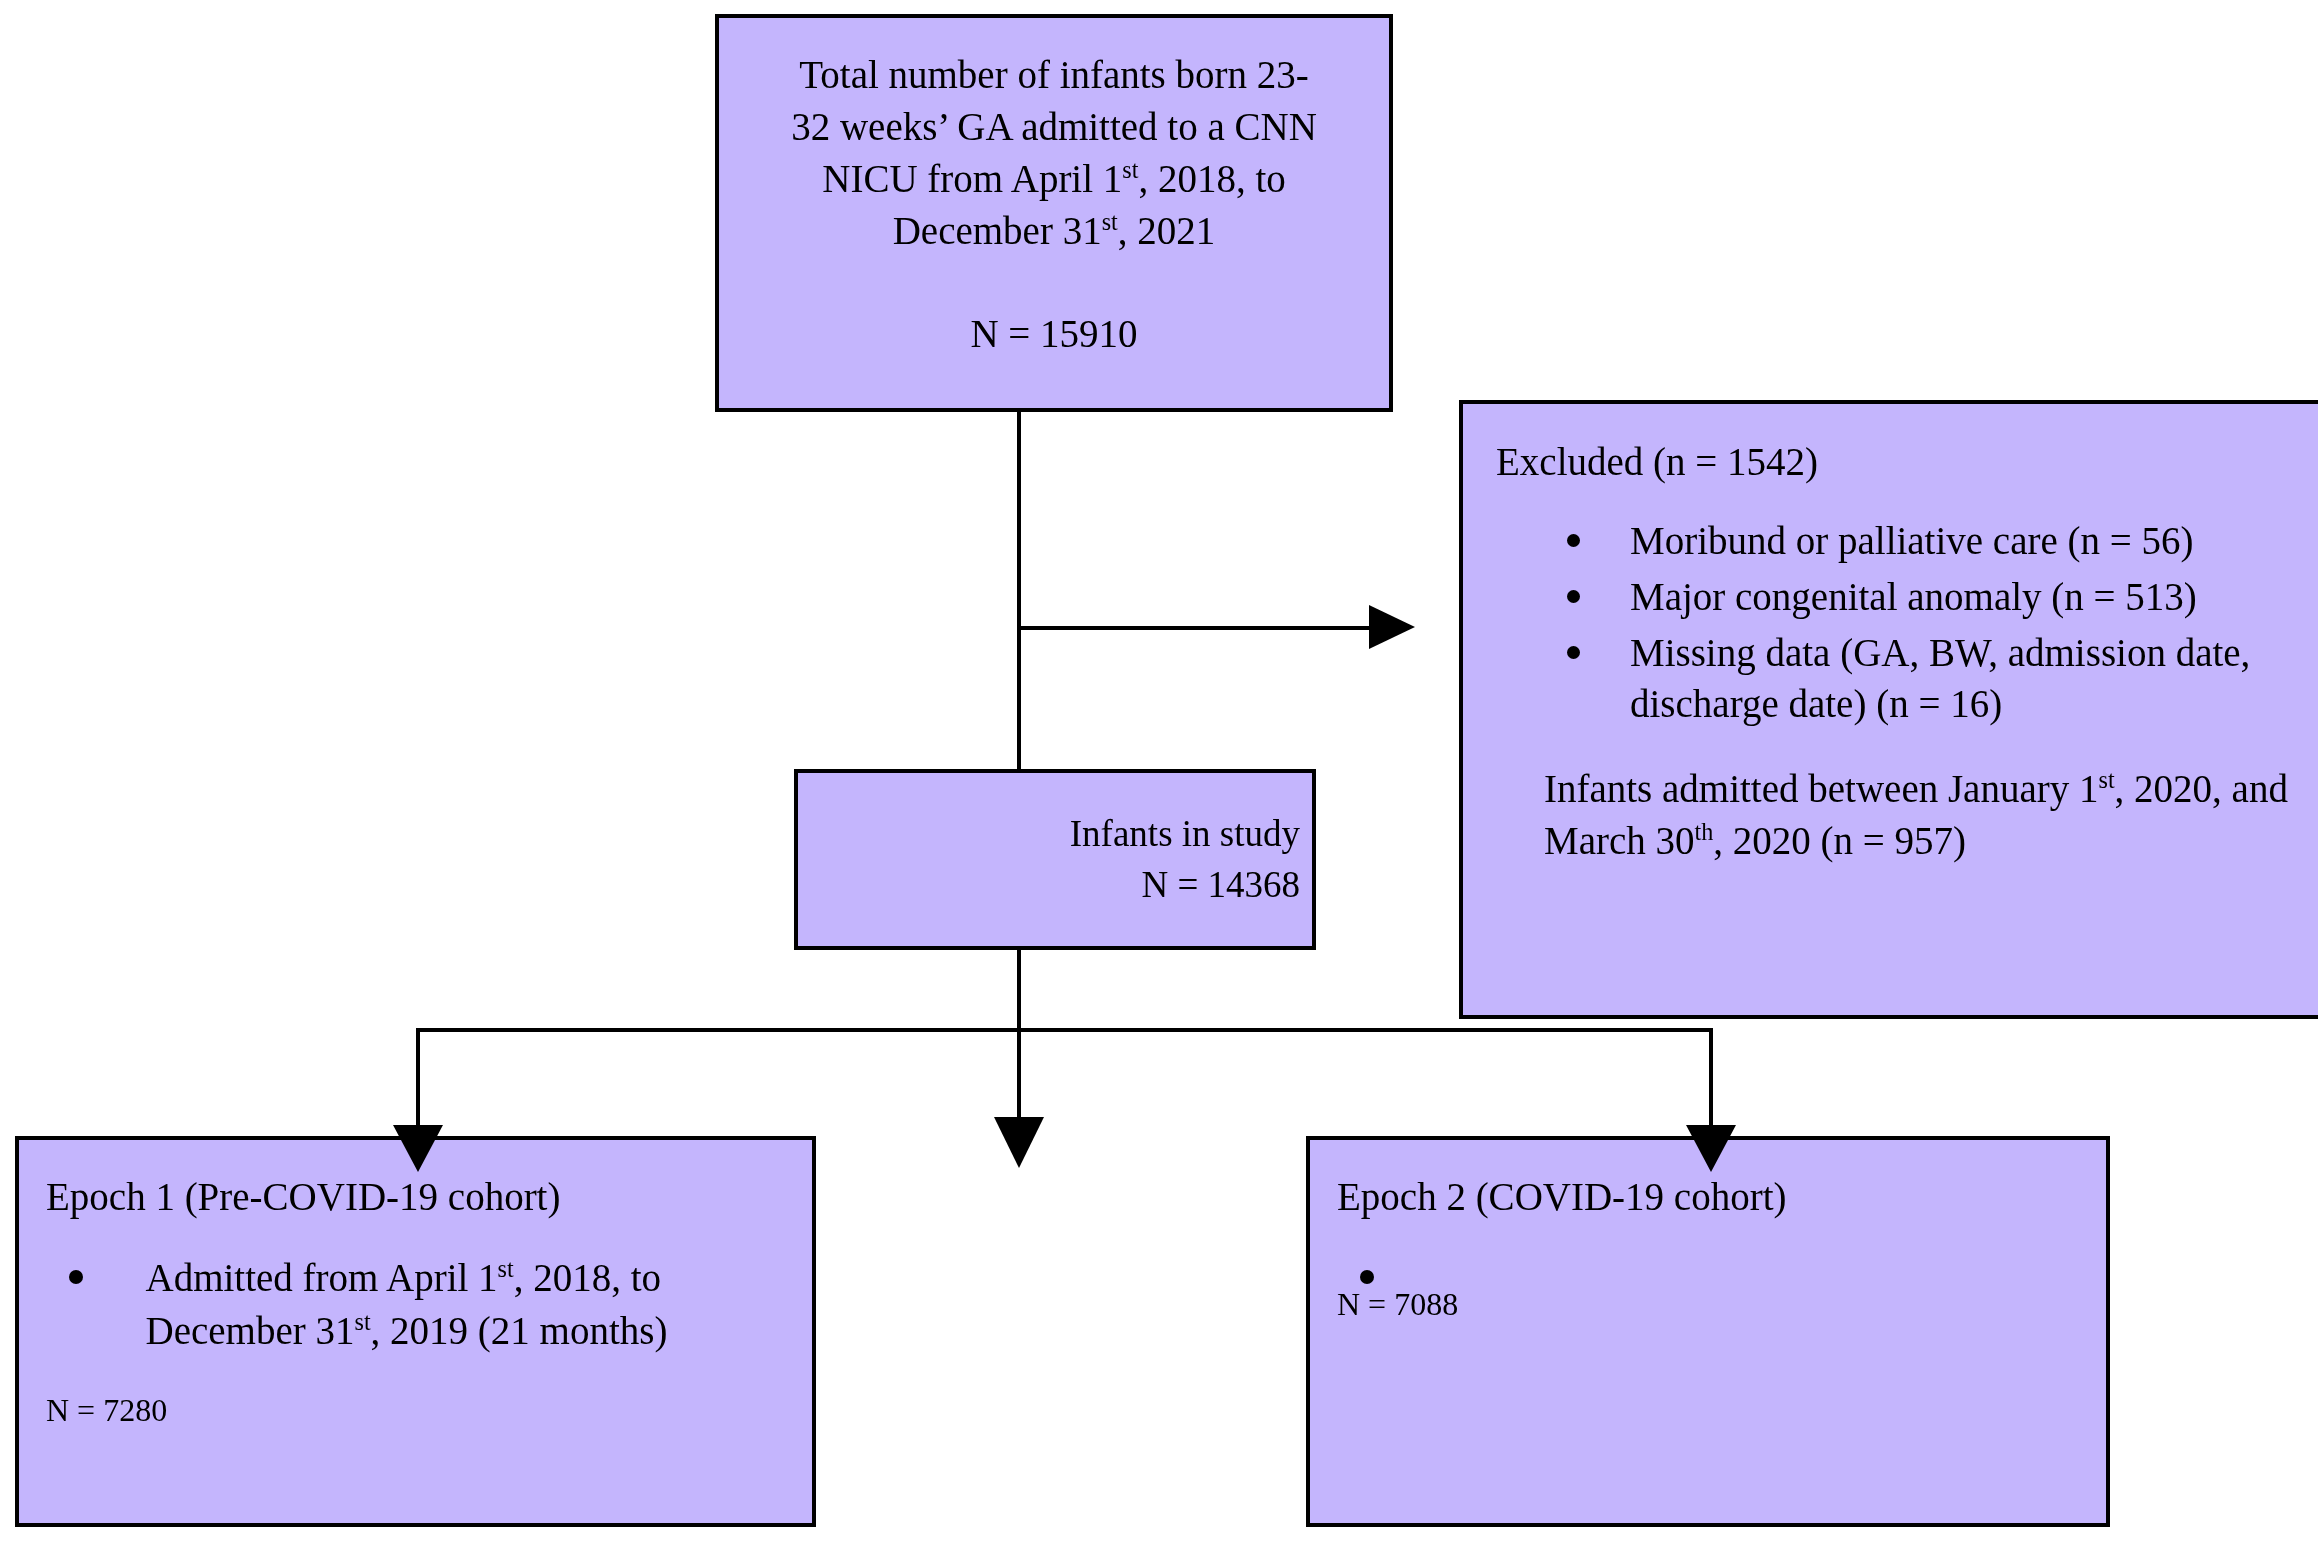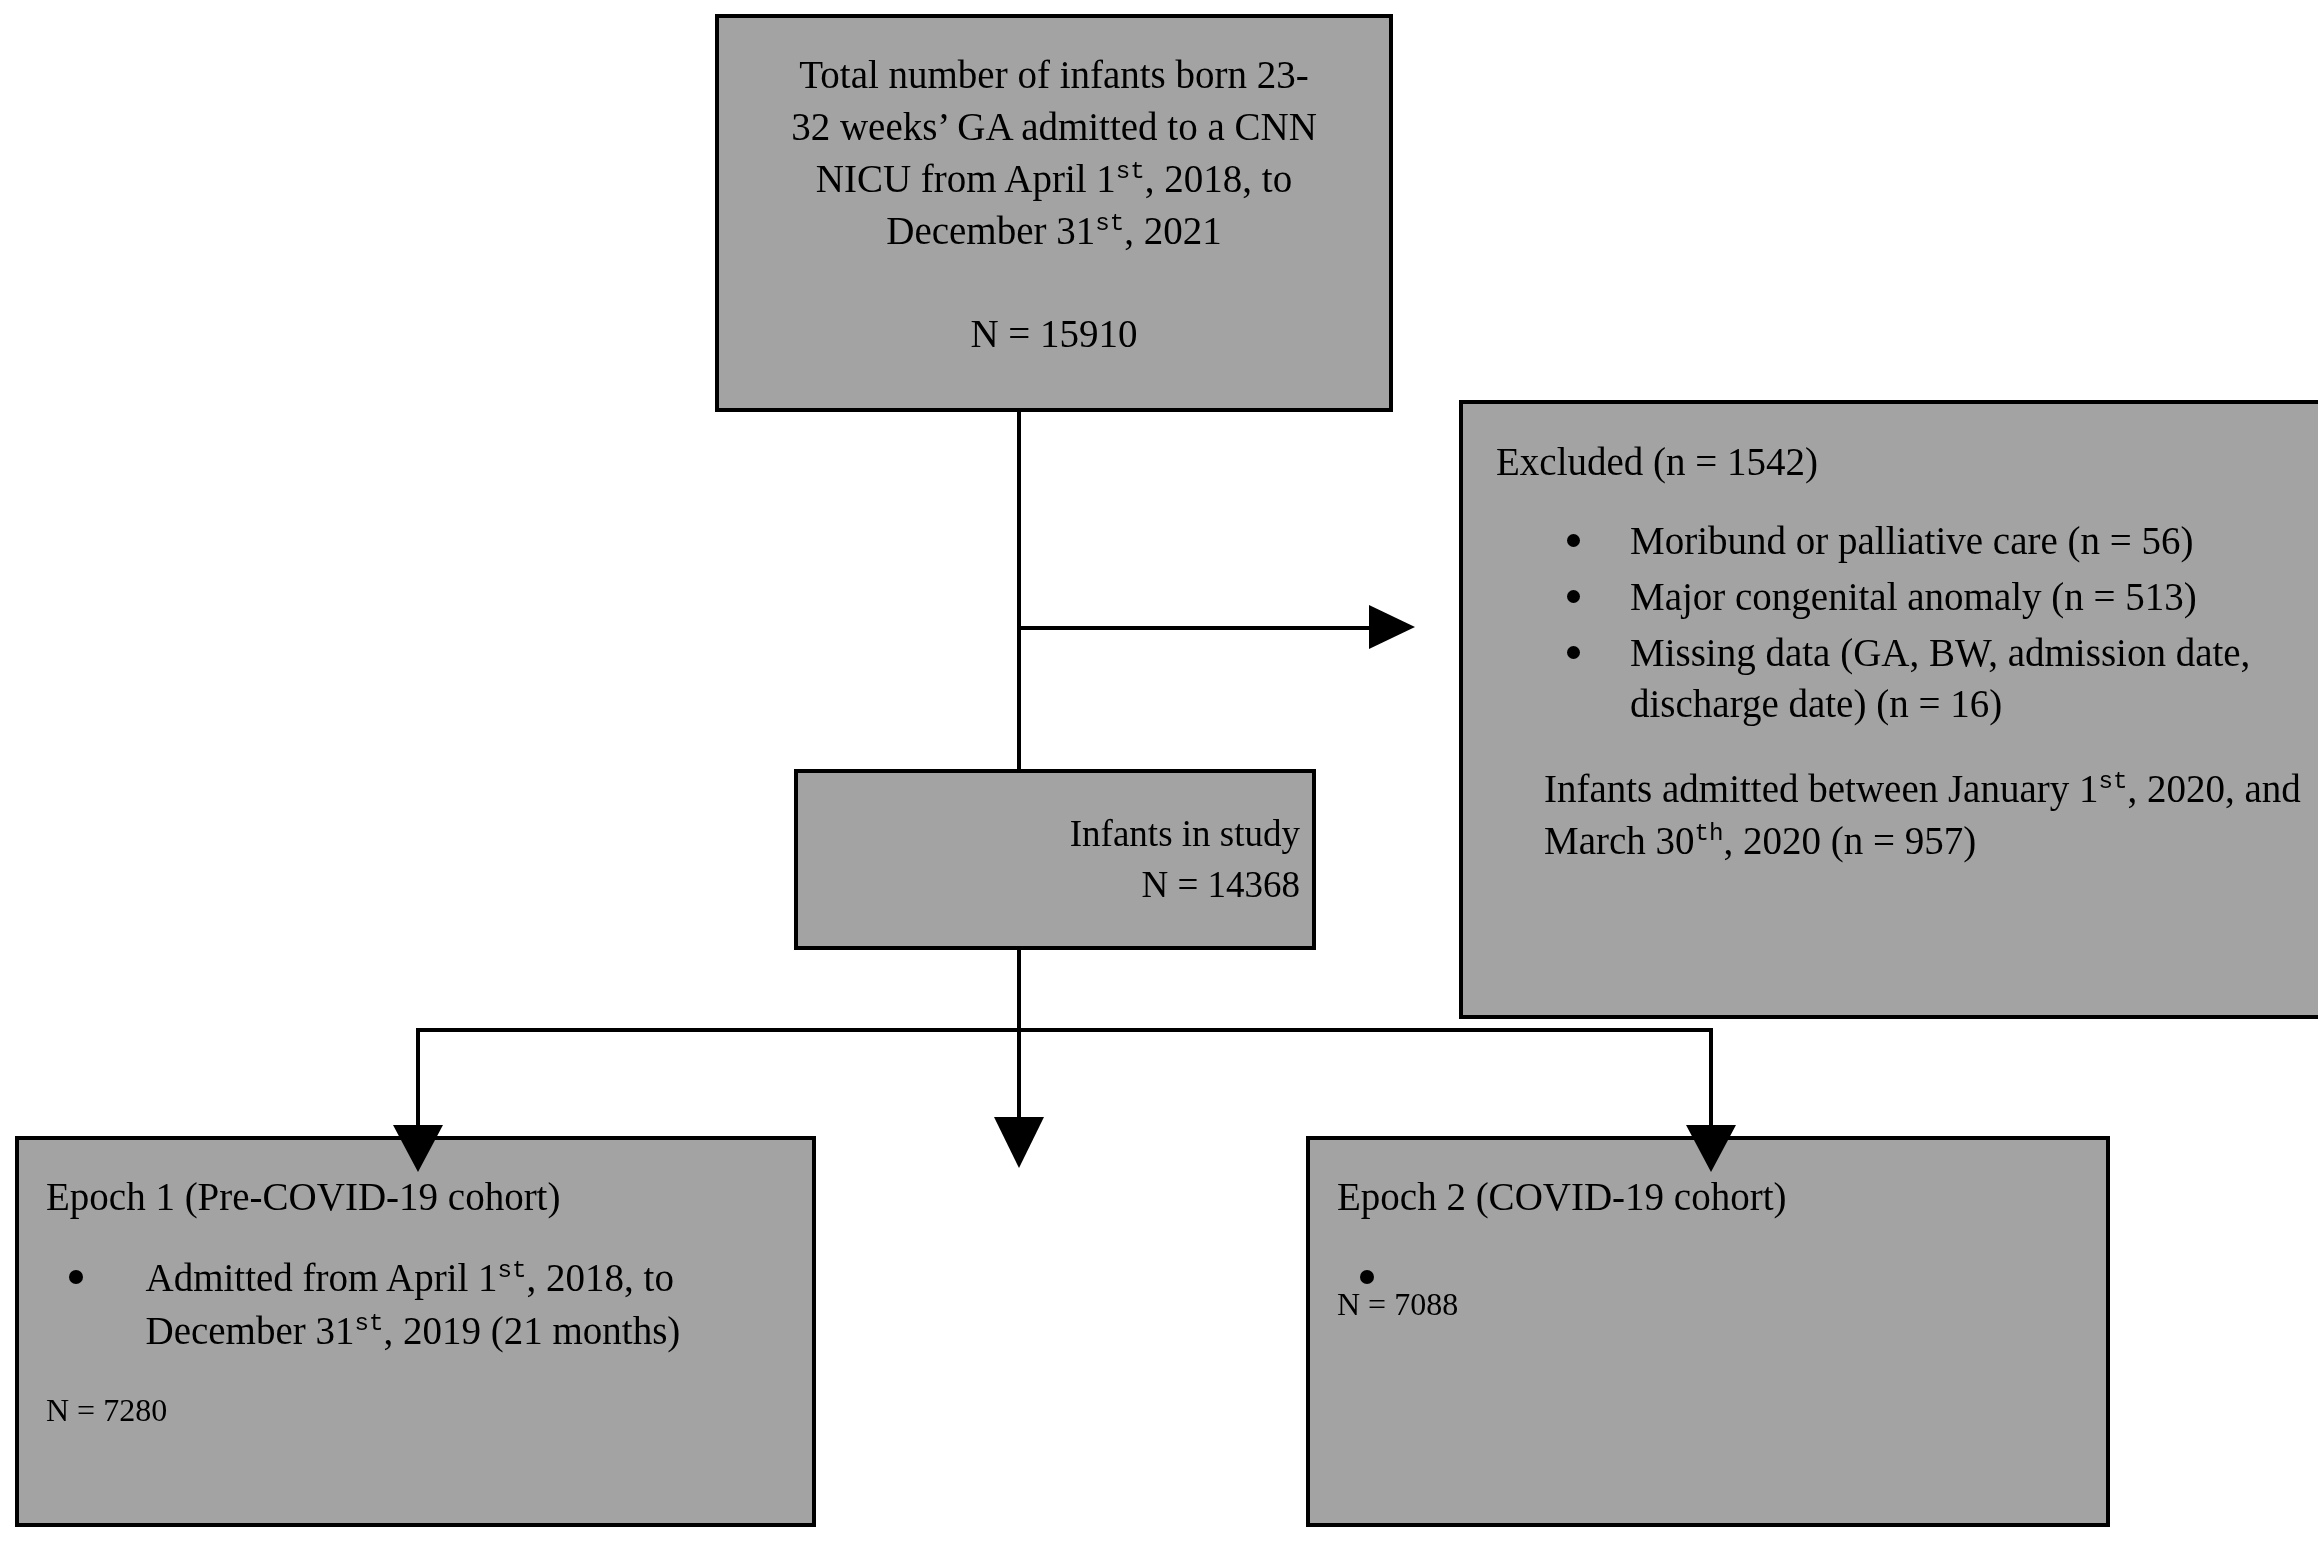--- a/index.html
+++ b/index.html
@@ -15,21 +15,21 @@
     position: relative;
     width: 2319px;
     height: 1569px;
     background: #ffffff;
     overflow: hidden;
   }
   .box {
     position: absolute;
     box-sizing: border-box;
     border: 4.1px solid #000000;
-    background: #a3a3a3;
+    background: #c4b5fd;
   }
   .box-inner {
     width: 100%;
     height: 100%;
     box-sizing: border-box;
     display: flex;
     flex-direction: column;
     justify-content: center;
   }
 
@@ -166,21 +166,20 @@
     font-size: 32px;
     line-height: 1.3;
     margin-top: 33px;
     text-align: left;
   }
 
   sup {
     font-size: 0.62em;
     vertical-align: super;
     line-height: 0;
-    font-family: Liberation Mono, monospace;
   }
 
   
   .conn {
     position: absolute;
     background: #000000;
   }
   .v-line { width: 4.1px; }
   .h-line { height: 4.1px; }
 

